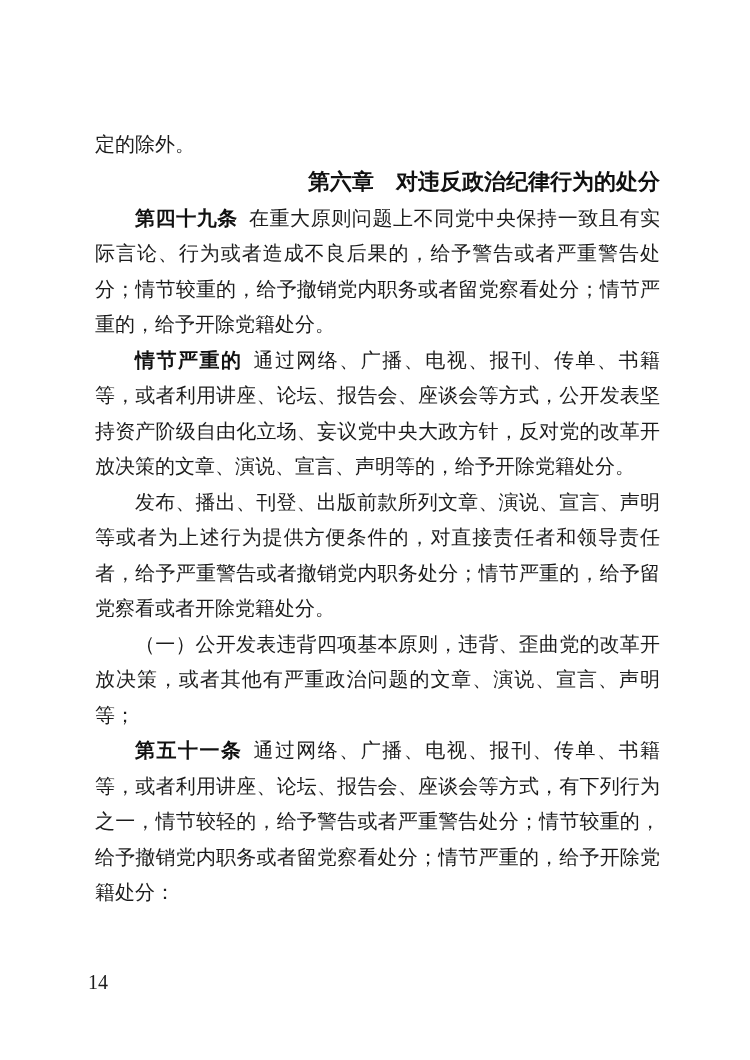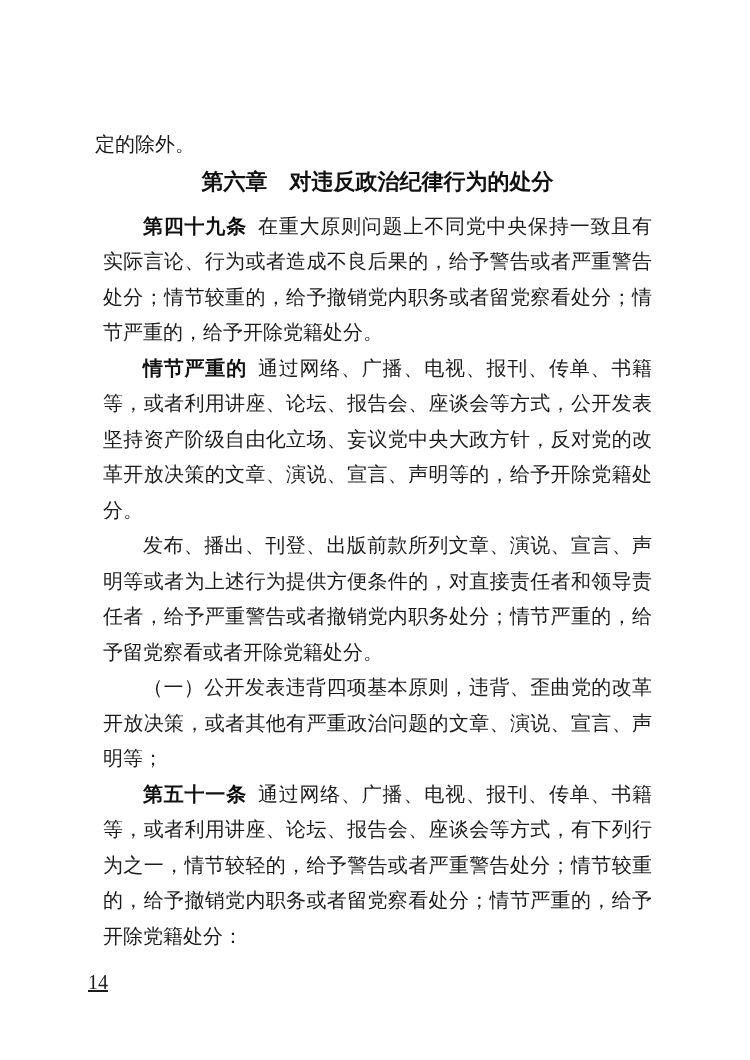--- a/index.html
+++ b/index.html
@@ -38,24 +38,24 @@
     line-height: 38px;
     text-align: center;
   }
   .chapter-heading {
     margin: 0;
     font-family: "Liberation Sans", "DejaVu Sans", sans-serif;
     font-weight: 700;
     color: #111111;
     font-size: 22px;
     line-height: 38px;
-    text-align: center;
+    text-align: right;
   }
   .body-text {
-    margin: 8px;
+    margin: 0;
   }
   .para {
     margin: 0;
     font-size: 20px;
     line-height: 35.5px;
     text-align: justify;
     text-indent: 2em;
   }
   .para .lead {
     font-weight: 700;
@@ -66,21 +66,20 @@
     display: none;
     margin: 0;
   }
   .page-number {
     position: absolute;
     left: 88px;
     top: 968px;
     font-size: 20px;
     line-height: 28px;
     color: #1c1c1c;
-    text-decoration: underline;
   }
 </style>
 </head>
 <body>
 
 <div class="page">
   <div class="content">
 
     <p class="continuation">定的除外。</p>
 

